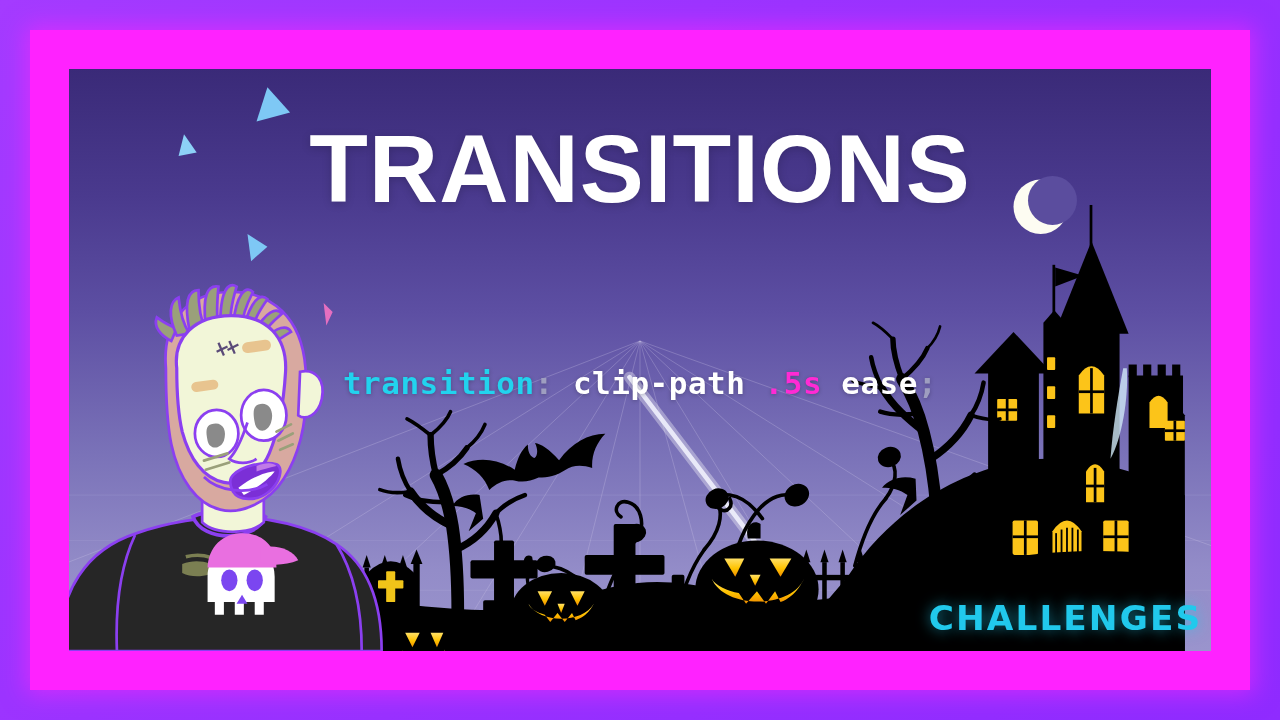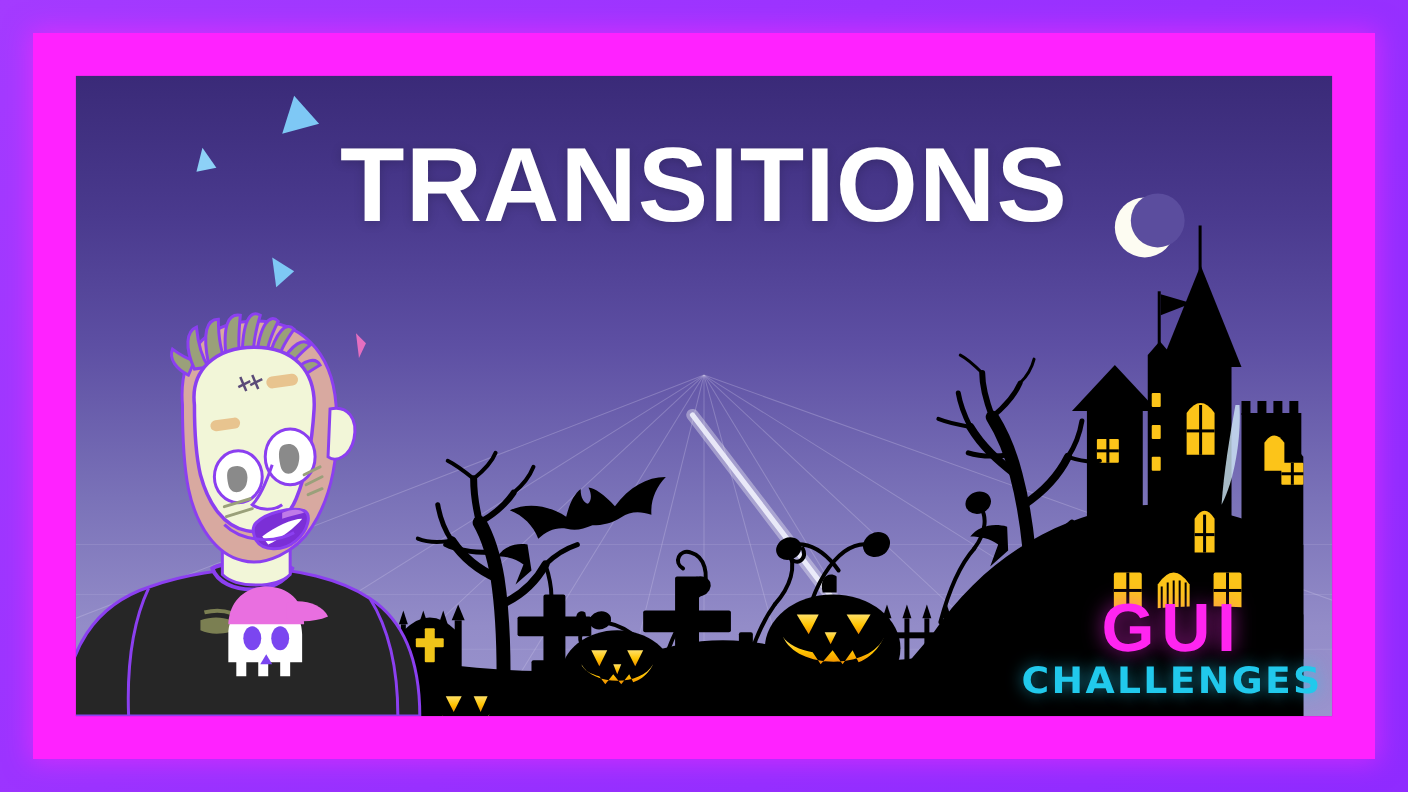--- a/index.html
+++ b/index.html
@@ -555,21 +555,21 @@
             <path d="M158 462 C170 452 188 444 198 444 C192 452 176 464 164 470 Z" fill="#ffffff"></path>
             <path d="M178 438 C188 434 196 434 200 438 C192 440 184 442 178 444 Z" fill="#c07ae8"></path>
           </g>
 
           <path d="M120 450 C136 466 168 470 190 458" fill="none" stroke="#8b3ff0" stroke-width="3"></path>
         </g>
       </svg>
 
       <div id="title">TRANSITIONS</div>
 
+      <div id="code"><span class="c-prop">transition</span><span class="c-punct">:</span> <span class="c-val">clip-path</span> <span class="c-time">.5s</span> <span class="c-val">ease</span><span class="c-punct">;</span></div>
 
       <div id="logo">
-        <span class="gui">GUI</span>
         <span class="challenges">CHALLENGES</span>
       </div>
 
     </div>
   </div>
 </div>
 
 </body></html>

